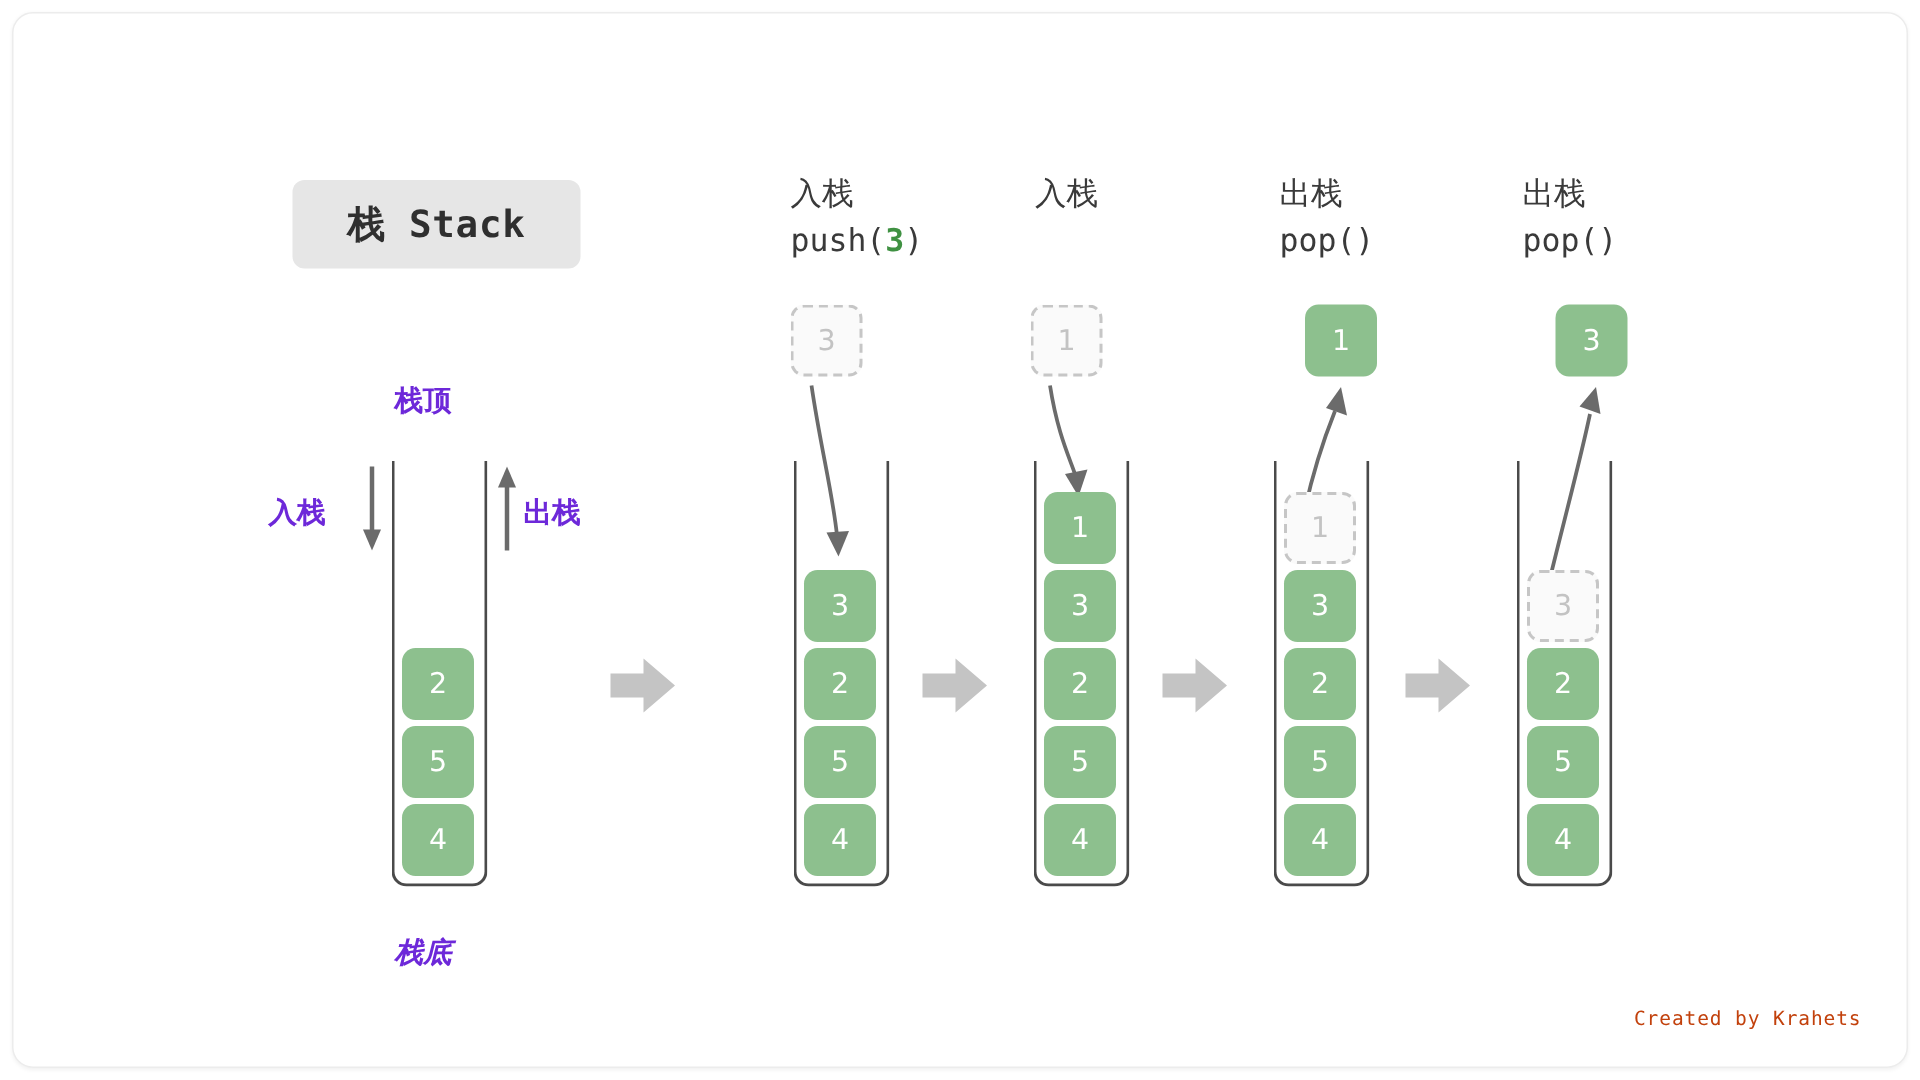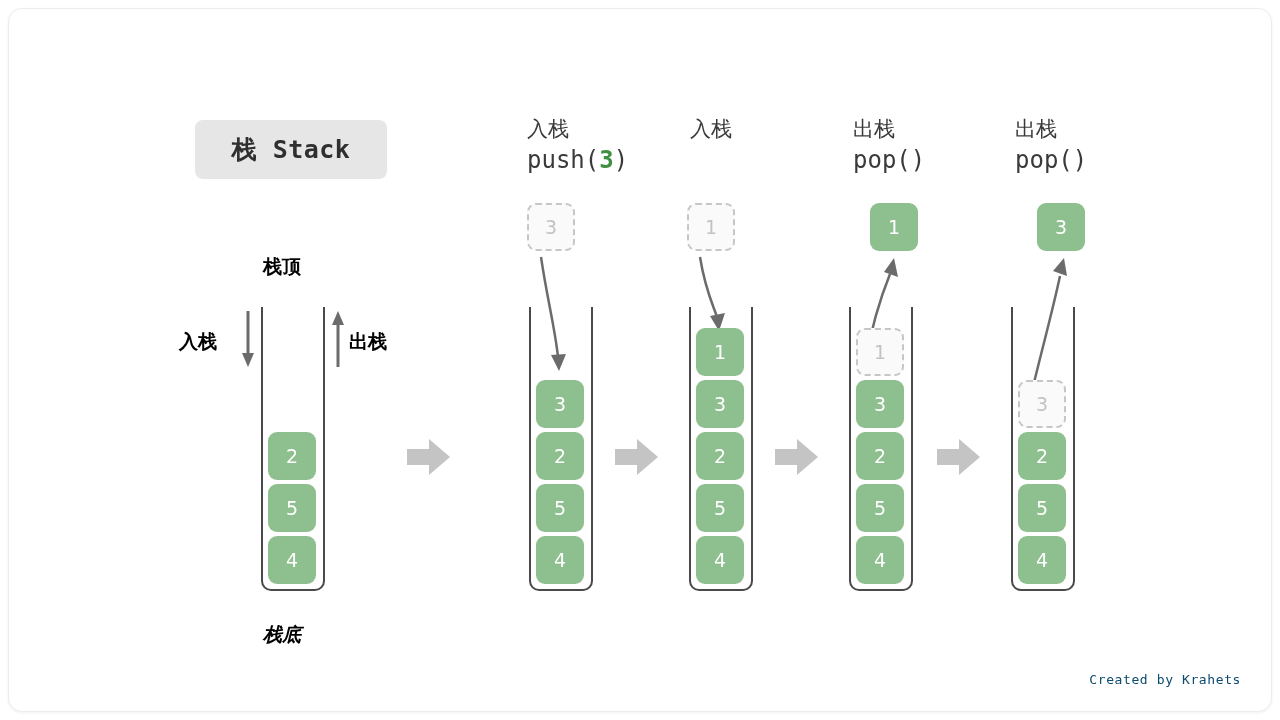--- a/index.html
+++ b/index.html
@@ -47,21 +47,21 @@
     color: #2f2f2f;
     letter-spacing: 0.5px;
   }
 
   
   .cn-label {
     position: absolute;
     font-family: "DejaVu Sans", "Liberation Sans", sans-serif;
     font-size: 19px;
     font-weight: bold;
-    color: #000000;
+    color: #6d28d9;
     white-space: nowrap;
   }
   #label-top    { left: 254px; top: 245px; }
   #label-bottom { left: 254px; top: 613px; font-style: italic; }
   #label-push   { left: 170px; top: 320px; }
   #label-pop    { left: 340px; top: 320px; }
 
   
   .side-arrow { position: absolute; }
 
@@ -75,21 +75,21 @@
   .col-head .cn {
     font-family: "DejaVu Sans", "Liberation Sans", sans-serif;
     font-size: 21px;
     color: #3a3a3a;
     display: block;
     line-height: 30px;
     white-space: nowrap;
   }
   .col-head .code {
     font-family: "DejaVu Sans Mono", "Liberation Mono", monospace;
-    font-size: 24px;
+    font-size: 21px;
     color: #3a3a3a;
     display: block;
     line-height: 32px;
     white-space: nowrap;
   }
   .col-head .code .num { color: #3f9142; font-weight: bold; }
 
   
   .stack-wrap { position: absolute; }
   .stack-box {
@@ -128,21 +128,21 @@
   
   .flow-arrow { position: absolute; top: 428px; }
 
   
   #footer {
     position: absolute;
     right: 30px;
     bottom: 24px;
     font-family: "DejaVu Sans Mono", "Liberation Mono", monospace;
     font-size: 13px;
-    color: #0c4a6e;
+    color: #c2410c;
     letter-spacing: 0.6px;
   }
   svg { display: block; overflow: visible; }
 </style>
 </head>
 <body>
 
 <div id="card">
 
   <div id="title-chip">

